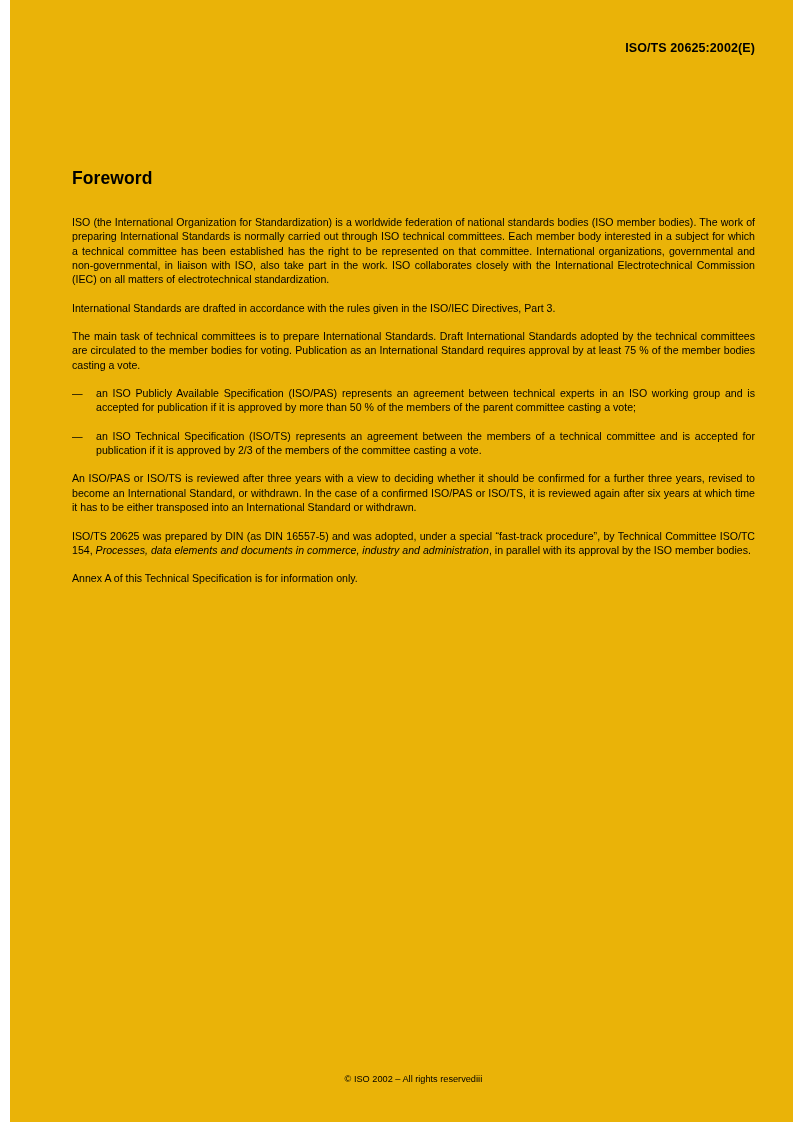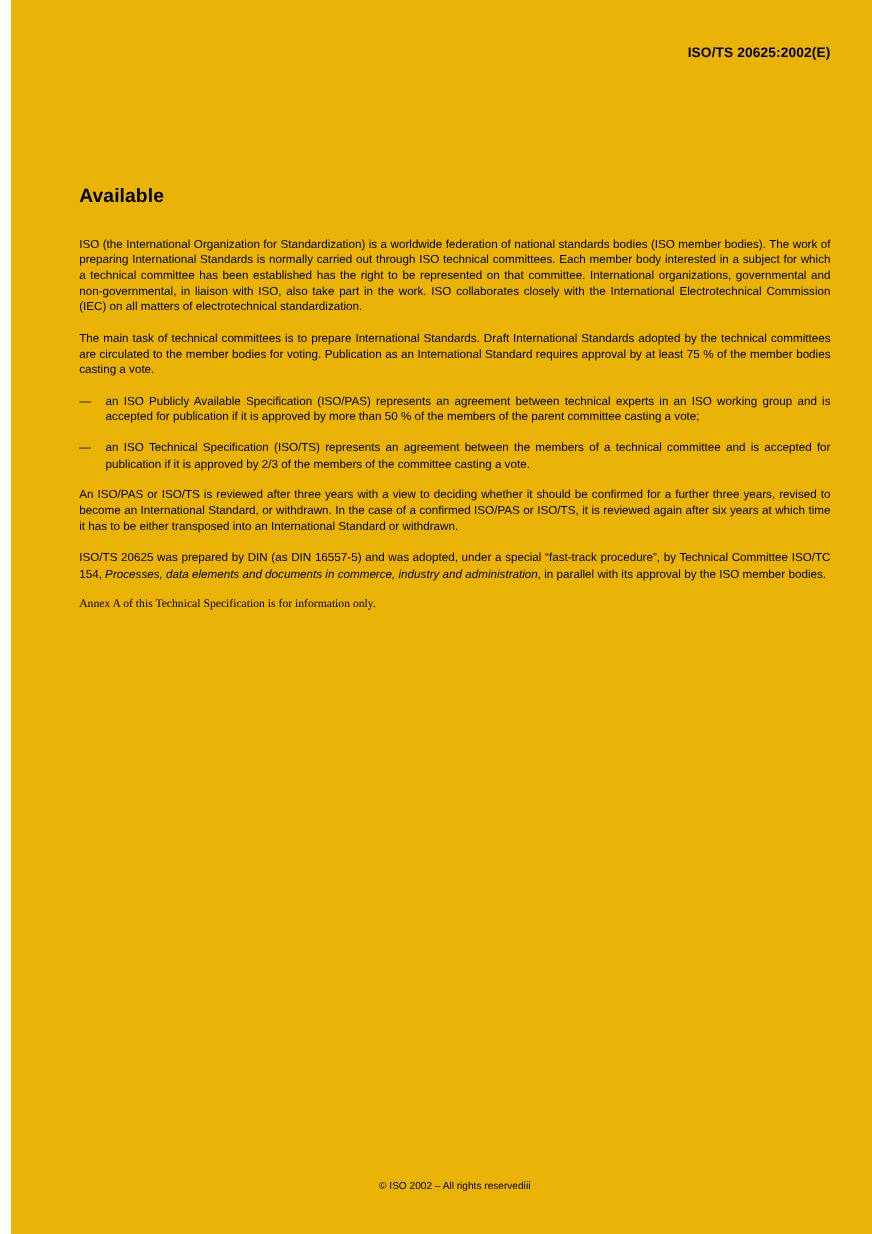--- a/index.html
+++ b/index.html
@@ -42,21 +42,20 @@
     letter-spacing: 0.1px;
   }
   p.body-par {
     font-size: 10.6px;
     line-height: 14.35px;
     text-align: justify;
     margin: 0 0 14px 0;
   }
   p.body-par:last-child {
     margin-bottom: 0;
-    font-family: Liberation Serif, serif;
   }
   ul.dash-list {
     list-style: none;
     margin: 0 0 14px 0;
     padding: 0;
   }
   ul.dash-list li {
     position: relative;
     padding-left: 24px;
     font-size: 10.6px;
@@ -93,24 +92,25 @@
 </style>
 </head>
 <body>
 
 <div class="page">
 
   <div class="running-header">ISO/TS 20625:2002(E)</div>
 
   <div class="content">
 
-    <h1 class="section-title">Available</h1>
+    <h1 class="section-title">Foreword</h1>
 
     <p class="body-par">ISO (the International Organization for Standardization) is a worldwide federation of national standards bodies (ISO member bodies). The work of preparing International Standards is normally carried out through ISO technical committees. Each member body interested in a subject for which a technical committee has been established has the right to be represented on that committee. International organizations, governmental and non-governmental, in liaison with ISO, also take part in the work. ISO collaborates closely with the International Electrotechnical Commission (IEC) on all matters of electrotechnical standardization.</p>
 
+    <p class="body-par">International Standards are drafted in accordance with the rules given in the ISO/IEC Directives, Part 3.</p>
 
     <p class="body-par">The main task of technical committees is to prepare International Standards. Draft International Standards adopted by the technical committees are circulated to the member bodies for voting. Publication as an International Standard requires approval by at least 75 % of the member bodies casting a vote.</p>
 
 
     <ul class="dash-list">
       <li>
         <span class="dash">—</span>
         <span>an ISO Publicly Available Specification (ISO/PAS) represents an agreement between technical experts in an ISO working group and is accepted for publication if it is approved by more than 50 % of the members of the parent committee casting a vote;</span>
       </li>
       <li>

